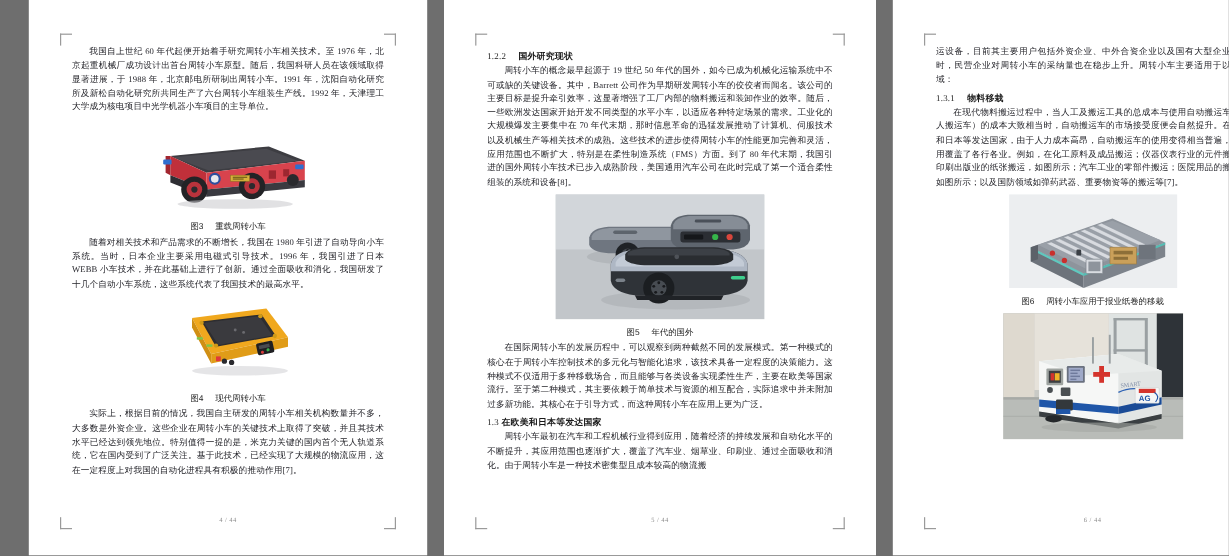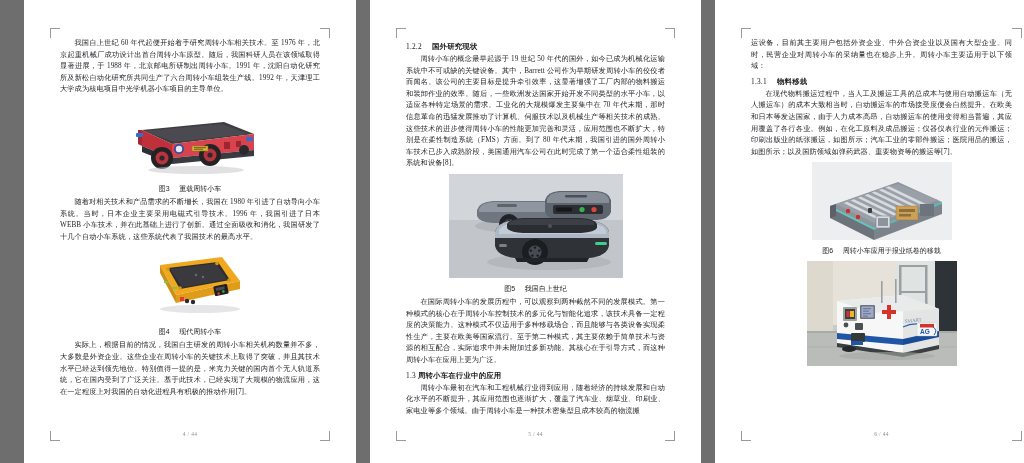--- a/index.html
+++ b/index.html
@@ -189,21 +189,21 @@
 
         <p class="para">实际上，根据目前的情况，我国自主研发的周转小车相关机构数量并不多，大多数是外资企业。这些企业在周转小车的关键技术上取得了突破，并且其技术水平已经达到领先地位。特别值得一提的是，米克力关键的国内首个无人轨道系统，它在国内受到了广泛关注。基于此技术，已经实现了大规模的物流应用，这在一定程度上对我国的自动化进程具有积极的推动作用[7]。</p>
       </div>
 
       <div class="pagenum">4 / 44</div>
     </div>
   </div>
 
   <div class="gap" style="width:14px"></div>
 
-  <div class="page" style="width:331px">
+  <div class="page" style="width:360px">
     <div class="page-inner">
       <div class="cmark tl"></div>
       <div class="cmark tr"></div>
       <div class="cmark bl"></div>
       <div class="cmark br"></div>
 
       <div class="body">
 
         <h3 class="heading">
           <span class="num w">1.2.2</span><span>国外研究现状</span>
@@ -257,30 +257,30 @@
 
               <rect x="146" y="68" width="12" height="3" rx="1.5" fill="#3fcf8e"></rect>
               <rect x="50" y="70" width="8" height="3" rx="1.5" fill="#7a8189"></rect>
 
               <path d="M66 84 L140 84 L138 88 L68 88 Z" fill="#202327"></path>
             </svg>
           </span>
         </div>
         <div class="figcap">
           <span class="n">图5</span>
-          <span class="t">我国自上世纪</span>
+          <span class="t">年代的国外</span>
         </div>
 
         <p class="para">在国际周转小车的发展历程中，可以观察到两种截然不同的发展模式。第一种模式的核心在于周转小车控制技术的多元化与智能化追求，该技术具备一定程度的决策能力。这种模式不仅适用于多种移载场合，而且能够与各类设备实现柔性生产，主要在欧美等国家流行。至于第二种模式，其主要依赖于简单技术与资源的相互配合，实际追求中并未附加过多新功能。其核心在于引导方式，而这种周转小车在应用上更为广泛。</p>
 
         <h3 class="heading">
-          <span class="num">1.3</span>&nbsp;<span>周转小车在行业中的应用</span>
+          <span class="num">1.3</span>&nbsp;<span>在欧美和日本等发达国家</span>
         </h3>
 
-        <p class="para">周转小车最初在汽车和工程机械行业得到应用，随着经济的持续发展和自动化水平的不断提升，其应用范围也逐渐扩大，覆盖了汽车业、烟草业、印刷业、家电业等多个领域。由于周转小车是一种技术密集型且成本较高的物流搬</p>
+        <p class="para">周转小车最初在汽车和工程机械行业得到应用，随着经济的持续发展和自动化水平的不断提升，其应用范围也逐渐扩大，覆盖了汽车业、烟草业、印刷业、通过全面吸收和消化。由于周转小车是一种技术密集型且成本较高的物流搬</p>
       </div>
 
       <div class="pagenum">5 / 44</div>
     </div>
   </div>
 
   <div class="gap" style="width:14px"></div>
 
   <div class="page" style="width:333px">
     <div class="page-inner">

